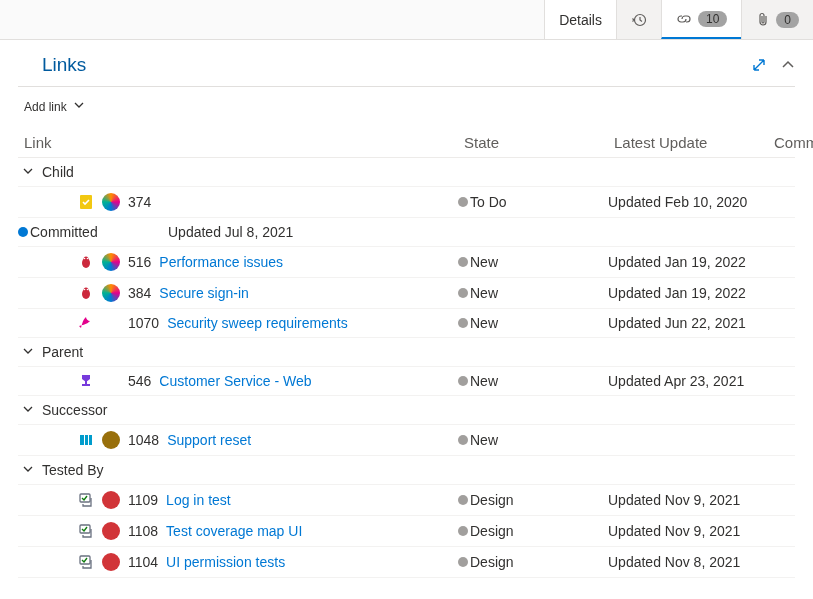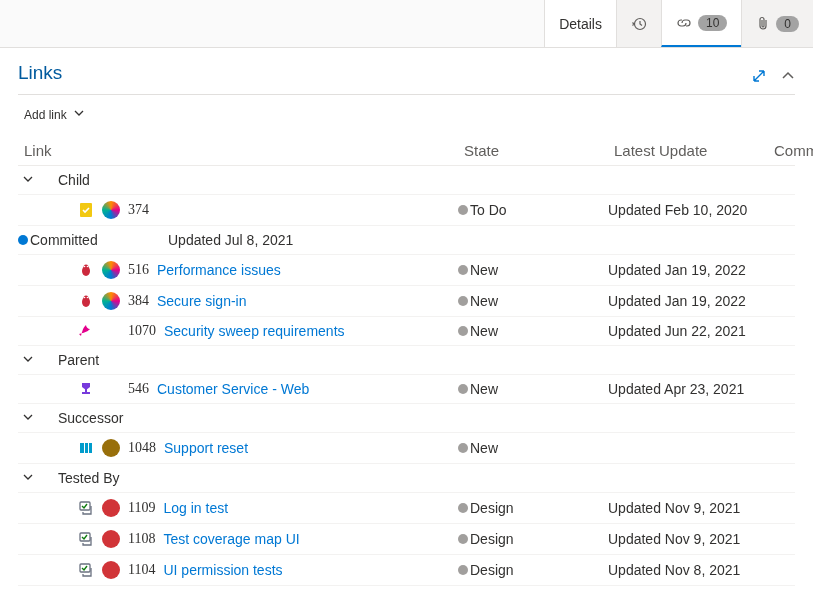--- a/index.html
+++ b/index.html
@@ -9,21 +9,21 @@
     font-size: 14px;
     color: #323130;
     background: #fff;
     width: 813px;
   }
   .topbar {
     display: flex;
     justify-content: flex-end;
     border-bottom: 1px solid #e1dfdd;
     background: #fafafa;
-    height: 48px;
+    height: 40px;
     align-items: stretch;
   }
   .tab {
     display: flex;
     align-items: center;
     gap: 6px;
     padding: 0 14px;
     border-left: 1px solid #e1dfdd;
     color: #323130;
     cursor: pointer;
@@ -39,22 +39,23 @@
     border-radius: 10px;
     padding: 1px 8px;
     font-size: 12px;
     color: #323130;
   }
   .section {
     padding: 14px 18px 0 18px;
   }
   .section-header {
     display: flex;
-    align-items: flex-end;
+    align-items: center;
     justify-content: space-between;
+    margin-left: 24px;
   }
   .section-title {
     color: #005a9e;
     font-size: 19px;
     font-weight: 400;
   }
   .section-actions { display: flex; gap: 14px; align-items: center; }
   .icon-btn { cursor: pointer; color: #605e5c; }
   .divider { height: 1px; background: #e1dfdd; margin: 10px 0 8px; }
   .addlink {
@@ -73,21 +74,21 @@
     padding: 6px 6px;
     border-bottom: 1px solid #edebe9;
   }
   .col-link { flex: 0 0 440px; }
   .col-state { flex: 0 0 150px; }
   .col-updated { flex: 0 0 160px; }
   .col-comments { flex: 1; text-align: right; color: #605e5c; }
   .group-row {
     display: flex;
     align-items: center;
-    gap: 24px;
+    gap: 8px;
     padding: 6px 4px;
     border-bottom: 1px solid #f3f2f1;
     cursor: pointer;
   }
   .group-row .label { color: #323130; }
   .item-row {
     display: flex;
     align-items: center;
     padding: 6px 0 6px 0;
     border-bottom: 1px solid #f3f2f1;
@@ -104,21 +105,21 @@
     width: 18px; height: 18px; border-radius: 50%;
     display: inline-flex; align-items: center; justify-content: center;
     font-size: 10px; color: #fff; flex: 0 0 18px;
   }
   .av-swirl {
     background: conic-gradient(#ff8c00,#e3008c,#0078d4,#00b294,#ff8c00);
   }
   .av-person1 { background: #8764b8; }
   .av-person2 { background: #d13438; }
   .av-person3 { background: #986f0b; }
-  .item-id { color: #323130; font-family: Liberation Serif, serif; }
+  .item-id { color: #323130; }
   .item-title { color: #0078d4; cursor: pointer; }
   .state-cell { flex: 0 0 150px; display: flex; align-items: center; gap: 2px; }
   .state-dot {
     width: 10px; height: 10px; border-radius: 50%; background: #a19f9d;
   }
   .state-dot.committed { background: #0078d4; }
   .updated-cell { flex: 0 0 160px; white-space: nowrap; }
   .comments-cell { flex: 1; }
   .chevron { width: 12px; height: 12px; display:inline-block; }
   svg { display: block; }

